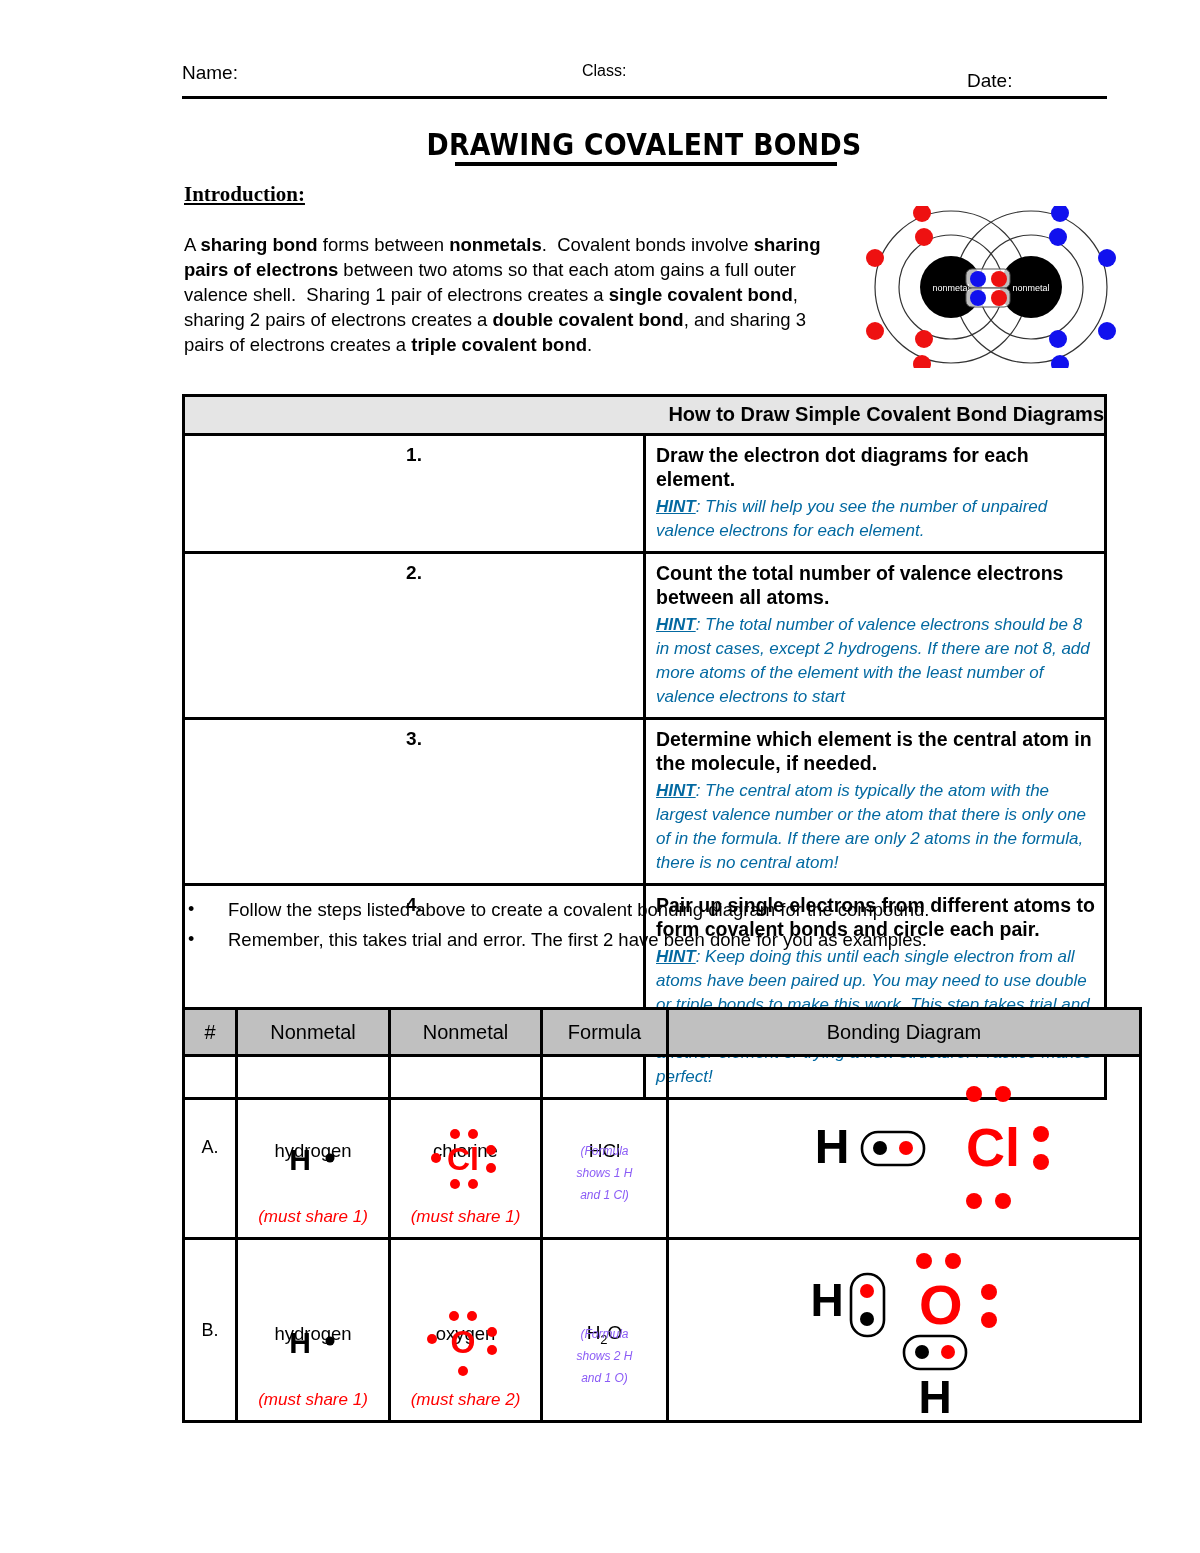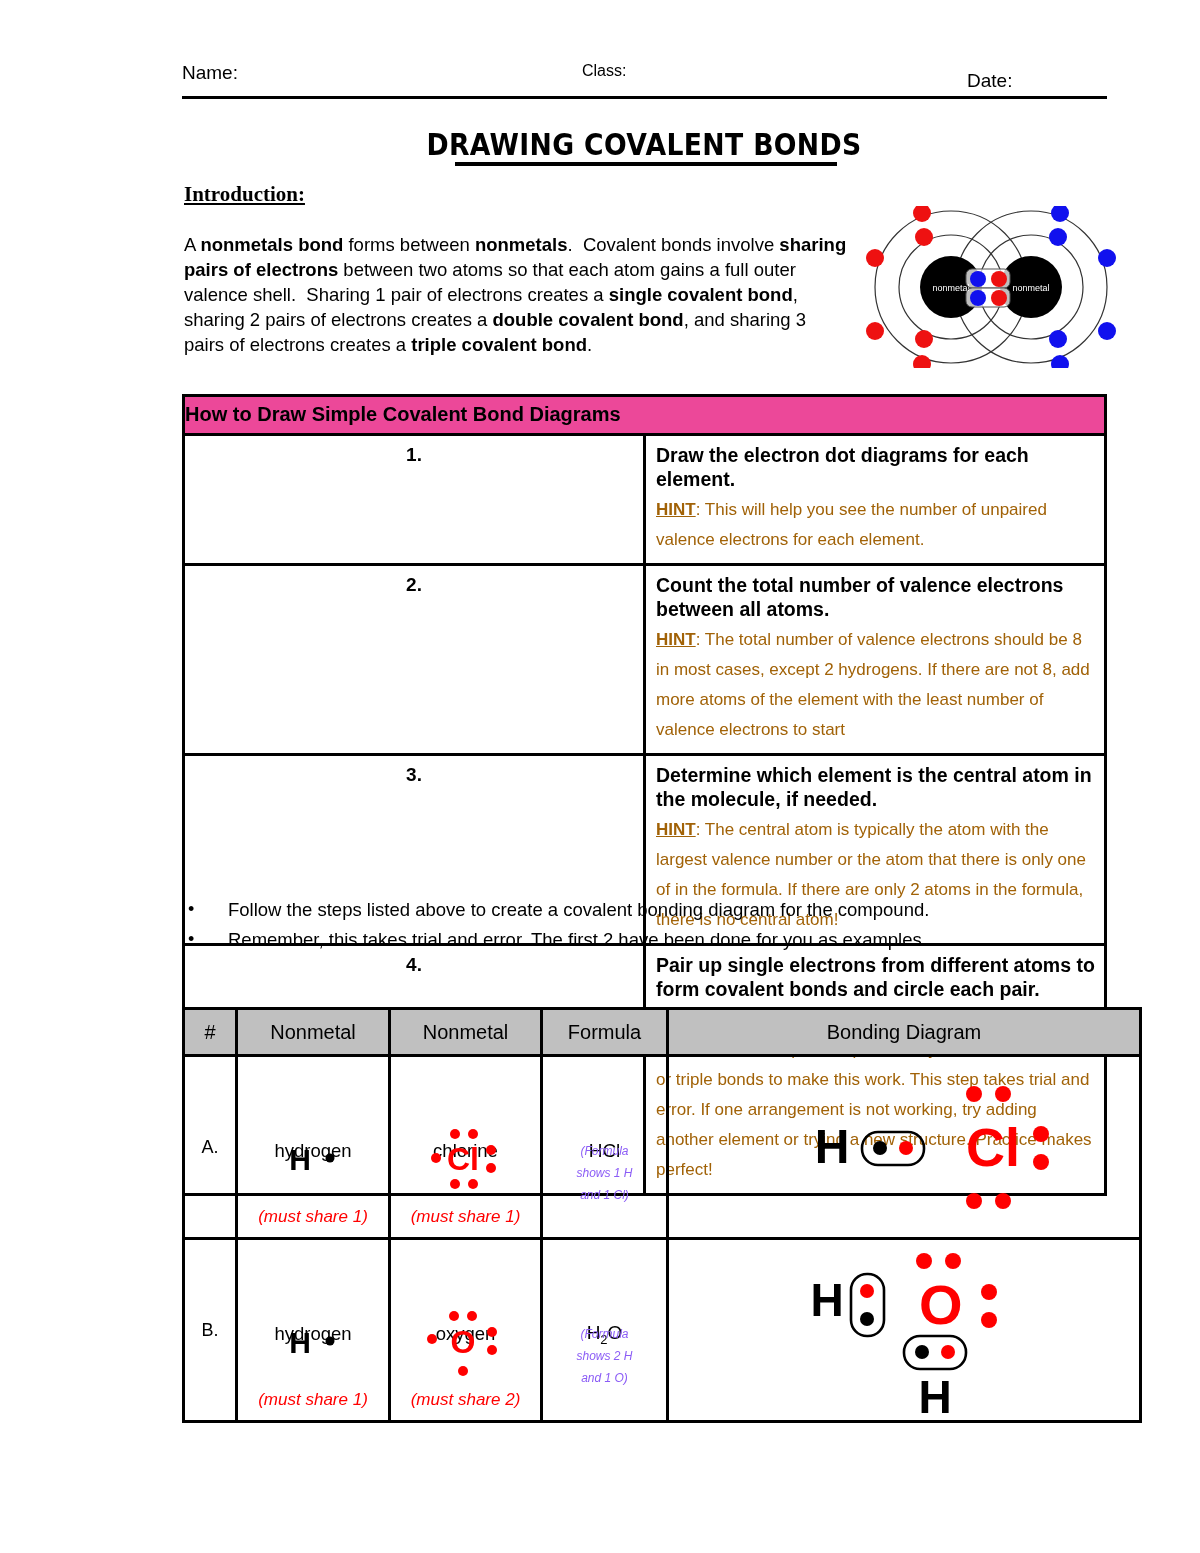--- a/index.html
+++ b/index.html
@@ -98,22 +98,22 @@
     border-collapse: collapse;
     border: 3px solid #000;
     table-layout: fixed;
   }
   .instr-table td, .instr-table th {
     border: 1.5px solid #000;
     vertical-align: top;
     padding: 0;
   }
   .instr-head {
-    background: #ec4899;
-    text-align: left;
+    background: #e5e5e5;
+    text-align: right;
     font-size: 20px;
     font-weight: bold;
     padding: 6px 0 7px 0 !important;
     font-family: "Liberation Sans", sans-serif;
     border-bottom: 3px solid #000 !important;
   }
   .instr-num {
     width: 50px;
     text-align: center;
     font-size: 19px;
@@ -122,23 +122,24 @@
     border-right: 3px solid #000 !important;
   }
   .instr-body { padding: 7px 8px 8px 10px !important; }
   .instr-step {
     font-size: 19.5px;
     font-weight: bold;
     line-height: 24px;
     margin-bottom: 4px;
   }
   .instr-hint {
-    color: #a16207;
+    color: #0369a1;
     font-size: 17px;
-    line-height: 30px;
+    font-style: italic;
+    line-height: 24px;
   }
   .instr-hint .hw {
     text-decoration: underline;
     font-weight: bold;
   }
   .row-thick td { border-top: 3px solid #000 !important; }
 
   
   .activity-heading {
     position: absolute;
@@ -276,21 +277,21 @@
     <span class="hdr-name">Name:</span>
     <span class="hdr-class">Class:</span>
     <span class="hdr-date">Date:</span>
   </div>
 
   <div class="title">DRAWING COVALENT BONDS</div>
   <div class="title-underline"></div>
 
   <div class="intro-heading">Introduction:</div>
   <div class="intro-para">
-    A <b>nonmetals bond</b> forms between <b>nonmetals</b>.&nbsp; Covalent bonds involve
+    A <b>sharing bond</b> forms between <b>nonmetals</b>.&nbsp; Covalent bonds involve
     <b>sharing pairs of electrons</b> between two atoms so that each atom gains
     a full outer valence shell.&nbsp; Sharing 1 pair of electrons creates a <b>single
     covalent bond</b>, sharing 2 pairs of electrons creates a <b>double covalent
     bond</b>, and sharing 3 pairs of electrons creates a <b>triple covalent bond</b>.
   </div>
 
   <div class="atom-illus">
     <svg width="258" height="162" viewBox="0 0 258 162">
 
       <circle cx="89" cy="81" r="76" fill="none" stroke="#333" stroke-width="1.2"></circle>

